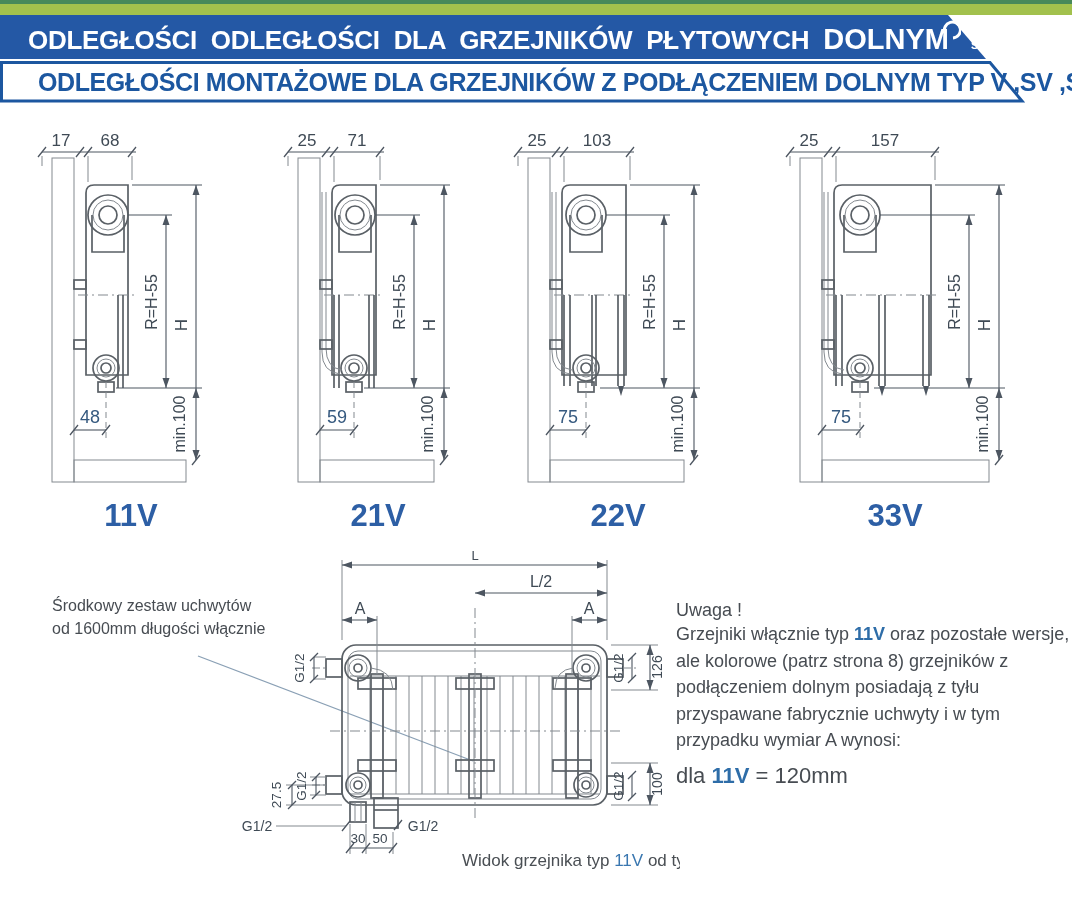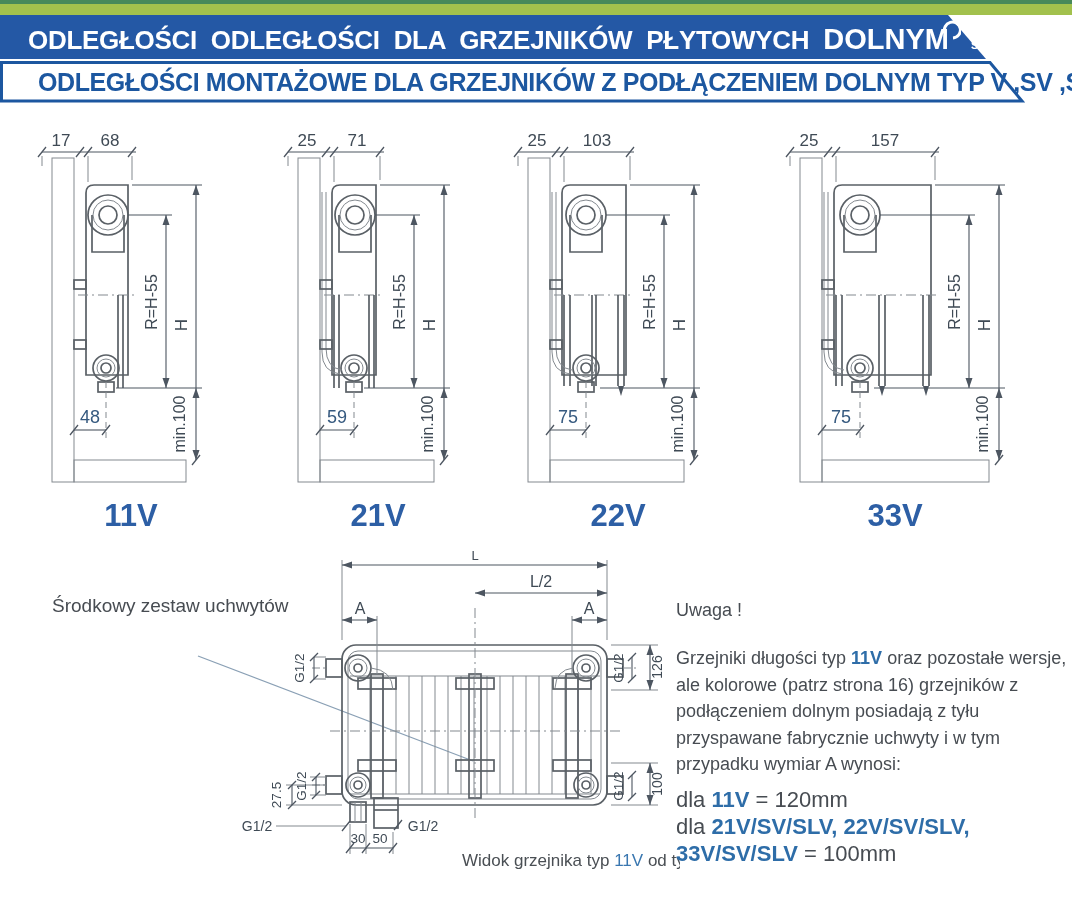--- a/index.html
+++ b/index.html
@@ -28,24 +28,24 @@
   .dt{font-size:17px;fill:#3f4a55;}
   .dts{font-size:16px;fill:#3f4a55;}
   .dtb{font-size:18px;fill:#35597f;}
   .tl{font-size:31px;font-weight:bold;fill:#2d5fa5;}
   .cap{font-size:17px;fill:#4a4f54;}
   .caphl{fill:#3a77b0;}
   .diagrams{position:absolute;top:130px;left:0;width:877px;height:410px;}
   .dg{position:absolute;top:0;}
   .rear{position:absolute;left:180px;top:548px;}
   
-  .note-left{position:absolute;left:52px;top:594px;font-size:19px;line-height:23px;
+  .note-left{position:absolute;left:52px;top:594px;font-size:16px;line-height:23px;
              color:#474c52;}
   .note-right{position:absolute;left:676px;top:600px;width:396px;color:#474c52;}
-  .note-right .title{font-size:18px;margin-bottom:24px;}
+  .note-right .title{font-size:18px;}
   .note-right .body{font-size:18px;line-height:26.5px;margin-bottom:8px;}
   .note-right .row{font-size:22px;line-height:27px;}
   .hl{color:#2e6da8;font-weight:bold;}
 </style>
 </head>
 <body>
 
 <svg width="0" height="0" style="position:absolute">
   <defs>
     <pattern id="brickW" width="24" height="34" patternUnits="userSpaceOnUse">
@@ -349,20 +349,20 @@
     <path class="tn" d="M96 278 H166"></path>
     <path class="sl" d="M162 283 L170 273 M214 282 L222 272"></path>
     <text style="font-size:14px;fill:#3f4a55" x="77" y="283">G1/2</text>
     <text style="font-size:14px;fill:#3f4a55" x="243" y="283">G1/2</text>
   </g>
   <text class="cap" x="400" y="318"><tspan>Widok grzejnika typ </tspan><tspan class="caphl">11V</tspan><tspan> od tyłu</tspan></text>
 </svg>
 
 <div class="note-left">
   <div>Środkowy zestaw uchwytów</div>
+  <div>od 1600mm długości włącznie</div>
 </div>
 
 <div class="note-right">
   <div class="title">Uwaga !</div>
-  <div class="body"><span>Grzejniki długości typ </span><span class="hl">11V</span><span> oraz pozostałe wersje, ale kolorowe (patrz strona 16) grzejników z podłączeniem dolnym posiadają z tyłu przyspawane fabrycznie uchwyty i w tym przypadku wymiar A wynosi:</span></div>
+  <div class="body"><span>Grzejniki włącznie typ </span><span class="hl">11V</span><span> oraz pozostałe wersje, ale kolorowe (patrz strona 8) grzejników z podłączeniem dolnym posiadają z tyłu przyspawane fabrycznie uchwyty i w tym przypadku wymiar A wynosi:</span></div>
   <div class="row"><span>dla </span><span class="hl">11V</span><span> = 120mm</span></div>
-  <div class="row"><span>dla </span><span class="hl">21V/SV/SLV, 22V/SV/SLV, 33V/SV/SLV</span><span> = 100mm</span></div>
 </div>
 
 </body></html>

